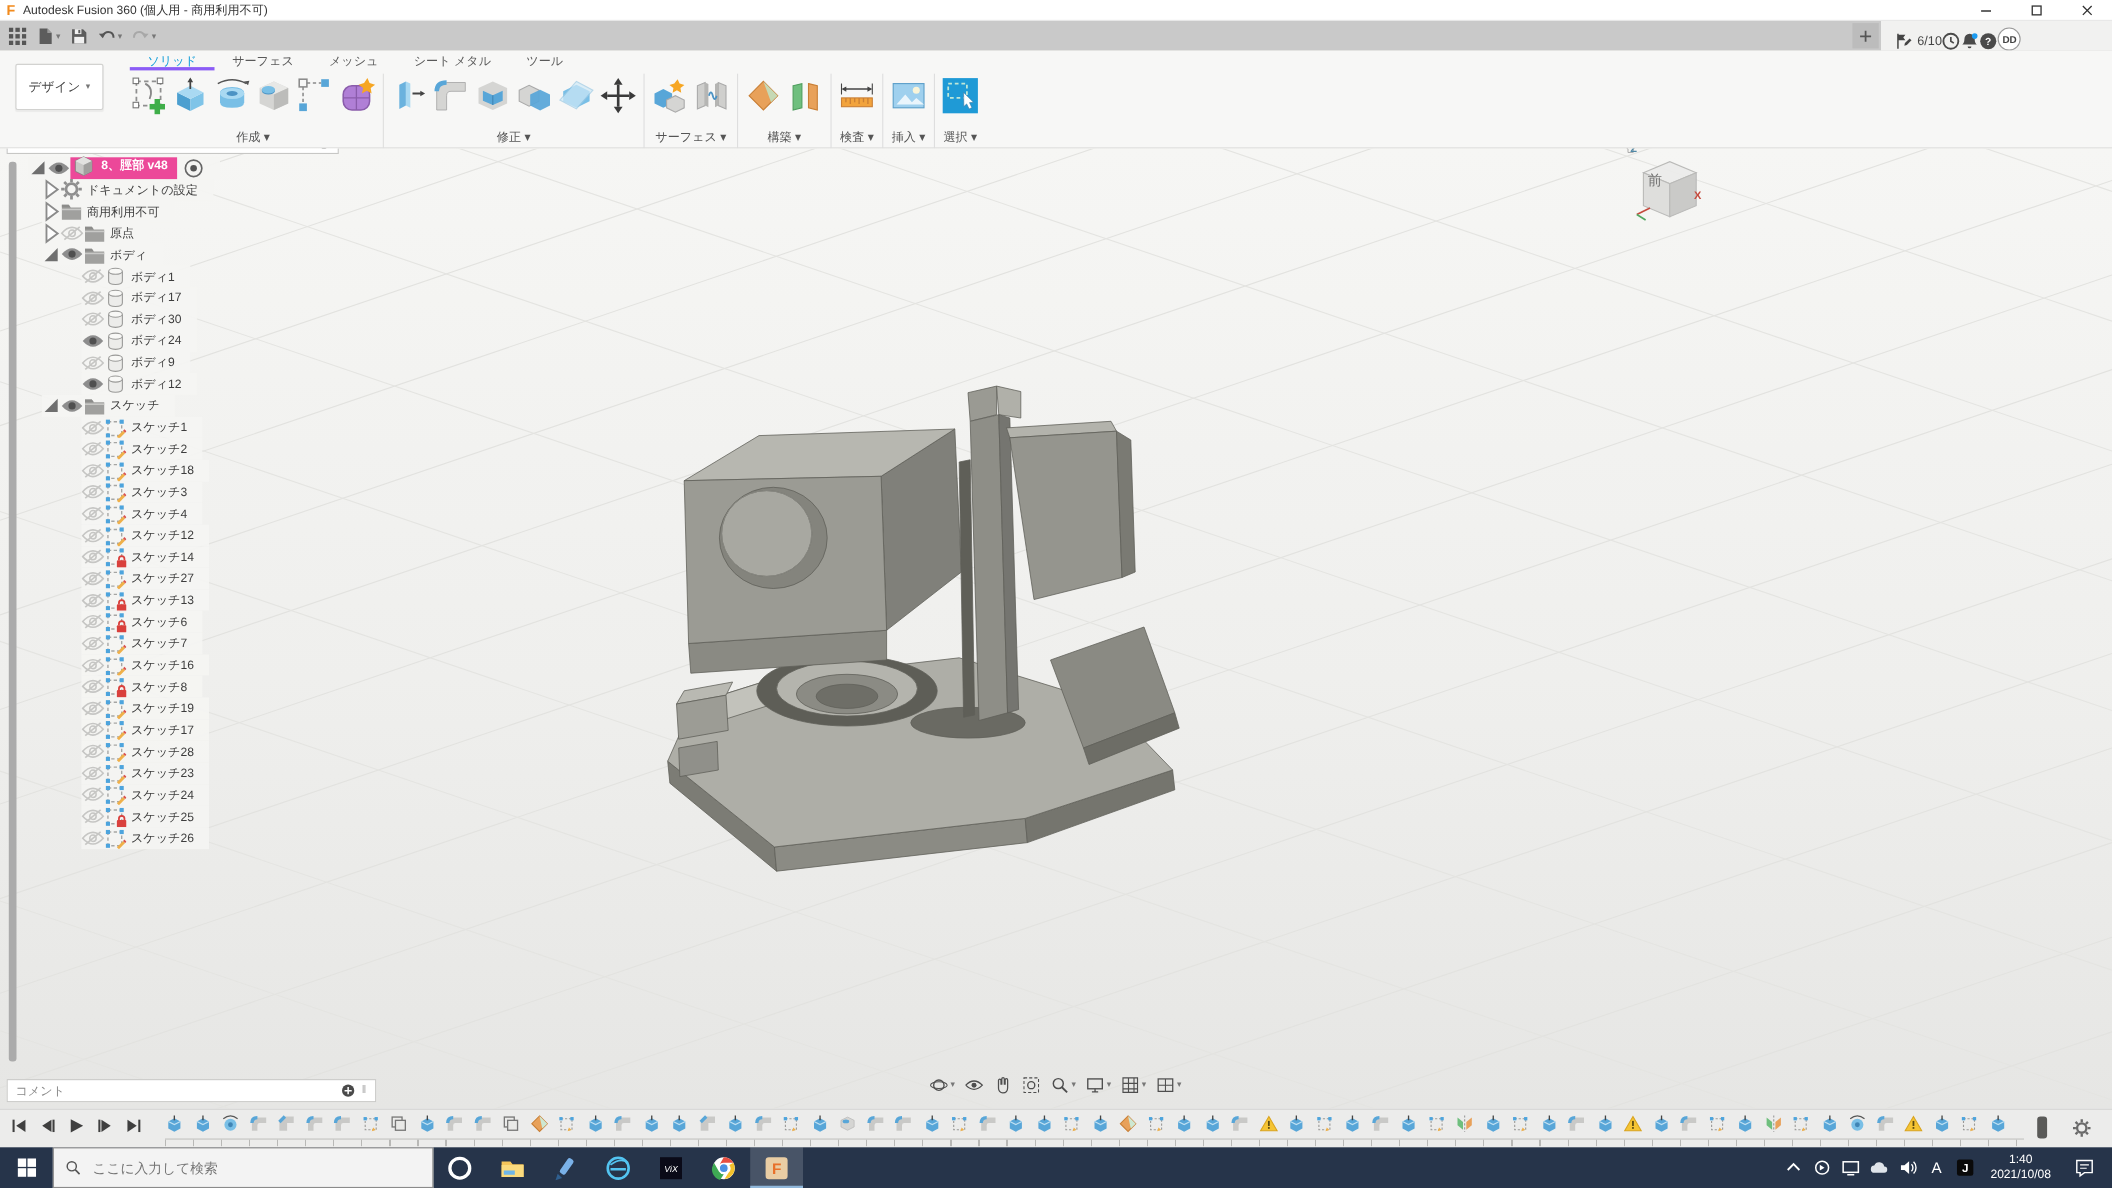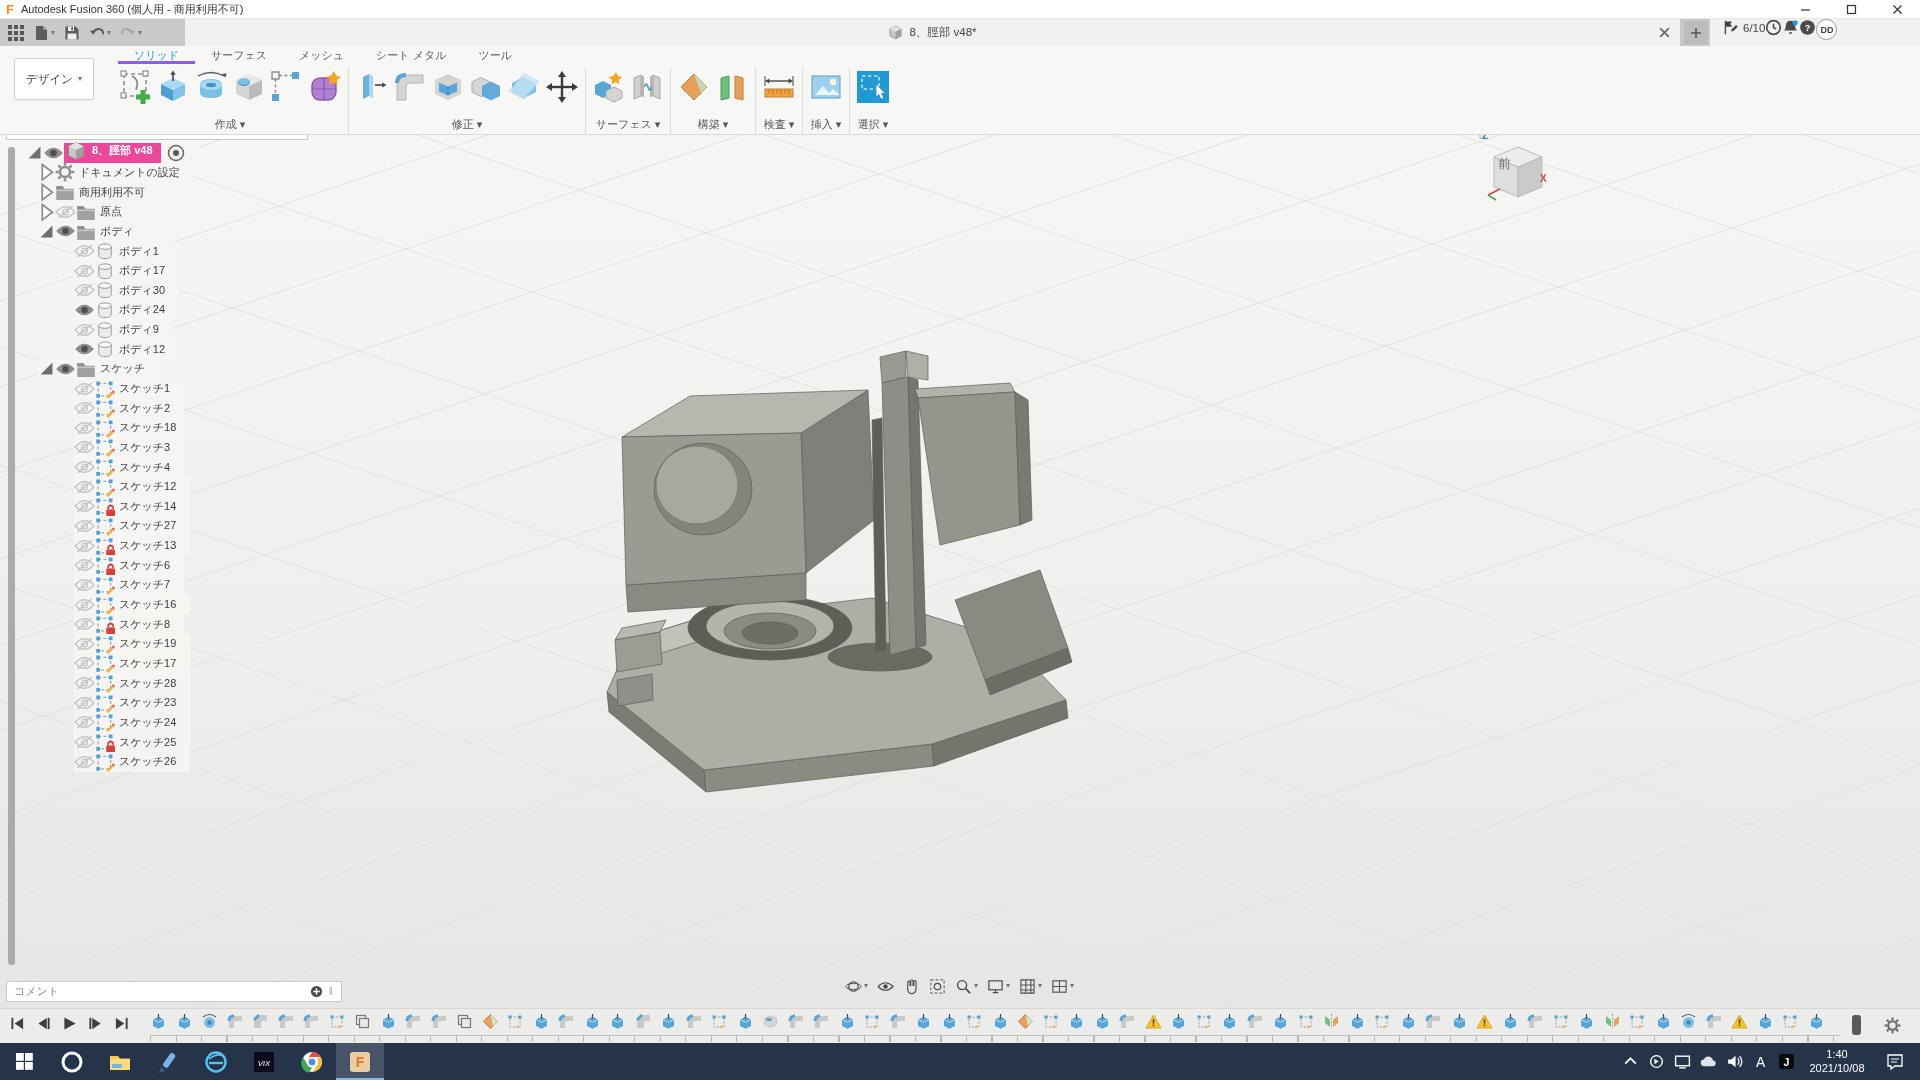--- a/index.html
+++ b/index.html
@@ -18,21 +18,21 @@
   
   #tabstrip{position:absolute;left:0;top:19px;width:1920px;height:27px;background:#c9c9c9}
   #qat{position:absolute;left:8px;top:0;height:27px;display:flex;align-items:center;gap:9px}
   .qbtn{display:flex;align-items:center;gap:2px;height:22px}
   .qbtn .g{width:16px;height:16px}
   .caret{font-size:8px;color:#777;line-height:8px}
   #doc-tab{position:absolute;left:185px;top:0;width:1495px;height:27px;background:#f1f1f0;display:flex;align-items:center;justify-content:center;gap:6px;font-size:11.5px;color:#444}
   #doc-tab .g{width:15px;height:15px}
   #tab-close{position:absolute;right:8px;top:6px;width:15px;height:15px}
   #new-tab{position:absolute;left:1684px;top:2px;width:24px;height:23px;background:#bcbcbc;display:flex;align-items:center;justify-content:center}
-  #top-right{position:absolute;left:1710px;top:0;width:210px;height:27px;background:#f1f1f0;display:flex;align-items:flex-start;padding-left:12px}
+  #top-right{position:absolute;left:1710px;top:0;width:210px;height:27px;background:#f1f1f0;display:flex;align-items:flex-end;padding-left:12px}
   #upgrade-badge{display:flex;align-items:center;gap:4px;font-size:11.5px;color:#444}
   #top-right .g{width:17px;height:17px}
   #avatar{width:21px;height:21px;border-radius:50%;background:#fff;border:1px solid #9a9a9a;color:#444;font-size:9px;font-weight:bold;display:flex;align-items:center;justify-content:center}
 
   
   #ribbon{position:absolute;left:0;top:46px;width:1920px;height:89px;background:#f7f7f6;border-bottom:1px solid #d9d9d7}
   #workspace-btn{position:absolute;left:14px;top:12px;width:80px;height:42px;background:#fff;border:1px solid #d2d2d0;border-radius:2px;display:flex;align-items:center;justify-content:center;gap:5px;font-size:11.5px;color:#444;box-shadow:0 1px 1px rgba(0,0,0,.05)}
   #ribbon-tabs{position:absolute;left:118px;top:0;height:18px;display:flex}
   .rtab{font-size:11px;color:#5a5a5a;padding:2px 16px 0;height:18px}
   .rtab.active{color:#0c9bd8;border-bottom:3px solid #8b5cf6}
@@ -180,35 +180,20 @@
       <div class="qbtn">
        <span class="g " style="width: 16px; height: 16px;">
           <svg viewBox="0 0 18 14">
             <path d="M14 7 Q11 2.5 7.5 2.5 Q2 2.5 2 8.5" fill="none" stroke="#a8a8a8" stroke-width="2"></path>
             <path d="M17 4.5l-4 4.6-2.8-5z" fill="#a8a8a8"></path>
           </svg>
         </span>
         <span class="caret">▾</span>
      </div>
     </div>
-  <div id="doc-tab">
-    <span class="g" style="width:15px;height:15px">
-        <svg viewBox="0 0 16 16">
-          <path d="M8 1.2 14 4.2v7.6L8 14.8 2 11.8V4.2Z" fill="#c8c8c6" stroke="#7e7e7c" stroke-width=".6"></path>
-          <path d="M8 1.2 14 4.2 8 7.2 2 4.2Z" fill="#e2e2e0"></path>
-          <path d="M8 7.2l6-3v7.6l-6 3z" fill="#a0a09e"></path>
-        </svg>
-      </span>
-    <span>8、脛部 v48*</span>
-    <span id="tab-close" class="g">
-        <svg viewBox="0 0 12 12">
-          <path d="M2.5 2.5 9.5 9.5 M9.5 2.5 2.5 9.5" stroke="#666" stroke-width="1.3"></path>
-        </svg>
-      </span>
-  </div>
   <div id="new-tab">
       <svg width="12" height="12" viewBox="0 0 12 12">
         <path d="M6 1v10 M1 6h10" stroke="#555" stroke-width="1.6"></path>
       </svg>
     </div>
   <div id="top-right">
     <span id="upgrade-badge">
       <span class="g">
           <svg viewBox="0 0 20 18">
             <path d="M4 1v16" stroke="#444" stroke-width="1.6"></path>
@@ -1921,20 +1906,27 @@
   <div id="start-btn">
     <svg width="17" height="17" viewBox="0 0 17 17">
         <g fill="#fff">
           <rect x="0" y="0" width="7.8" height="7.8"></rect>
           <rect x="9" y="0" width="7.8" height="7.8"></rect>
           <rect x="0" y="9" width="7.8" height="7.8"></rect>
           <rect x="9" y="9" width="7.8" height="7.8"></rect>
         </g>
       </svg>
   </div>
+  <div id="search-box">
+    <svg width="15" height="15" viewBox="0 0 18 18">
+        <circle cx="7.5" cy="7.5" r="5" fill="none" stroke="#555" stroke-width="1.6"></circle>
+        <line x1="11.2" y1="11.2" x2="16" y2="16" stroke="#555" stroke-width="1.8"></line>
+      </svg>
+    <input type="text" placeholder="ここに入力して検索" style="">
+  </div>
   <div id="task-apps" style="display:flex">
       <div class="taskapp ">
         <span class="g ">
           <svg viewBox="0 0 24 24">
             <circle cx="12" cy="12" r="9" fill="none" stroke="#fff" stroke-width="3"></circle>
           </svg>
         </span>
       </div>
       <div class="taskapp ">
         <span class="g ">

